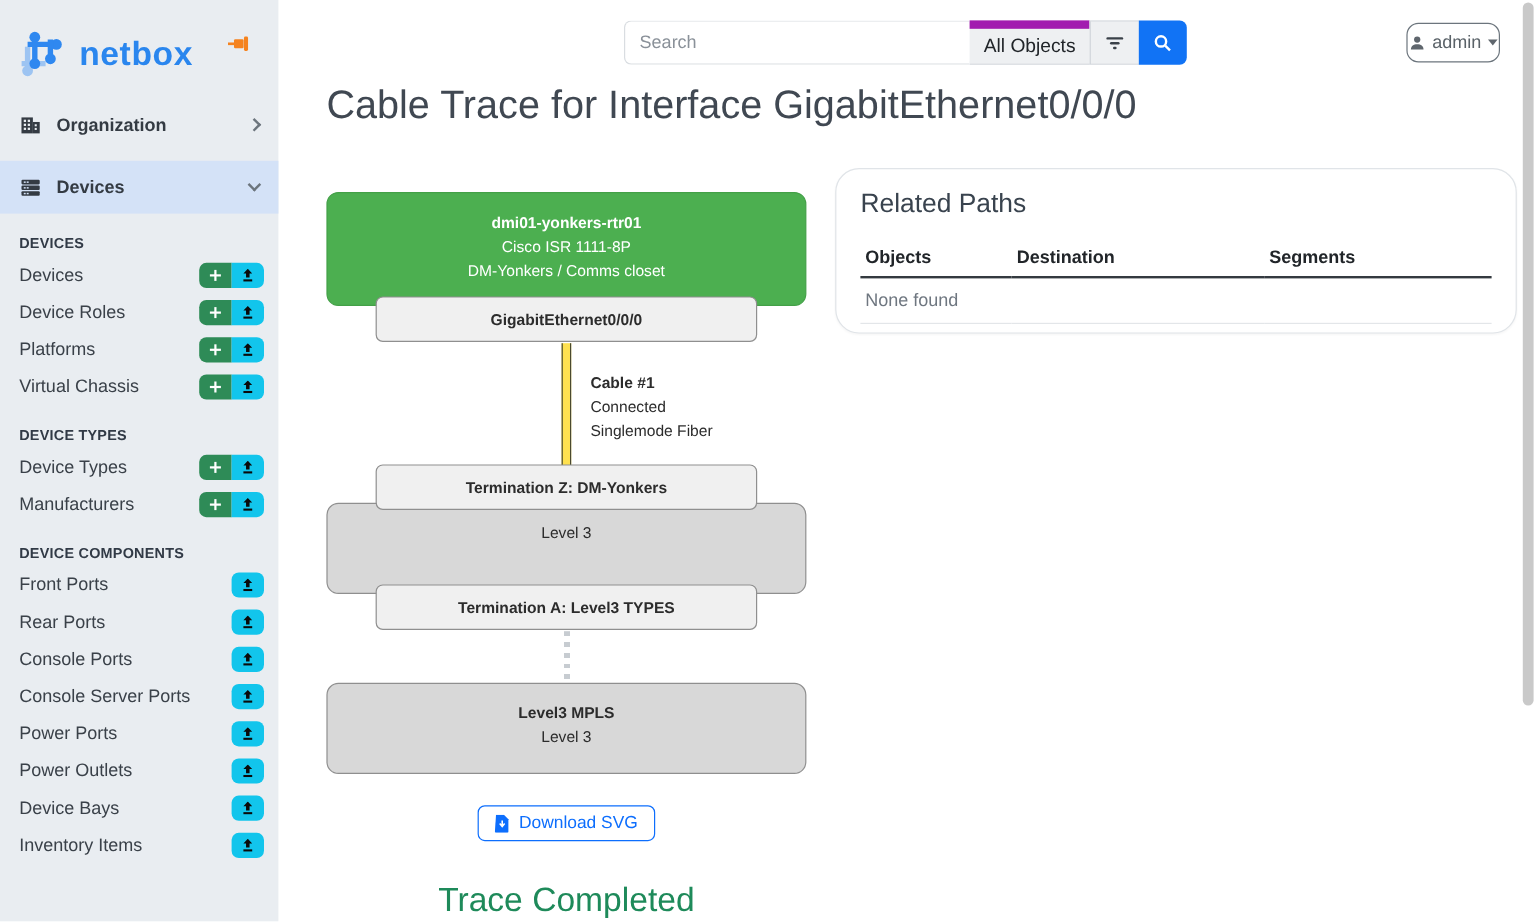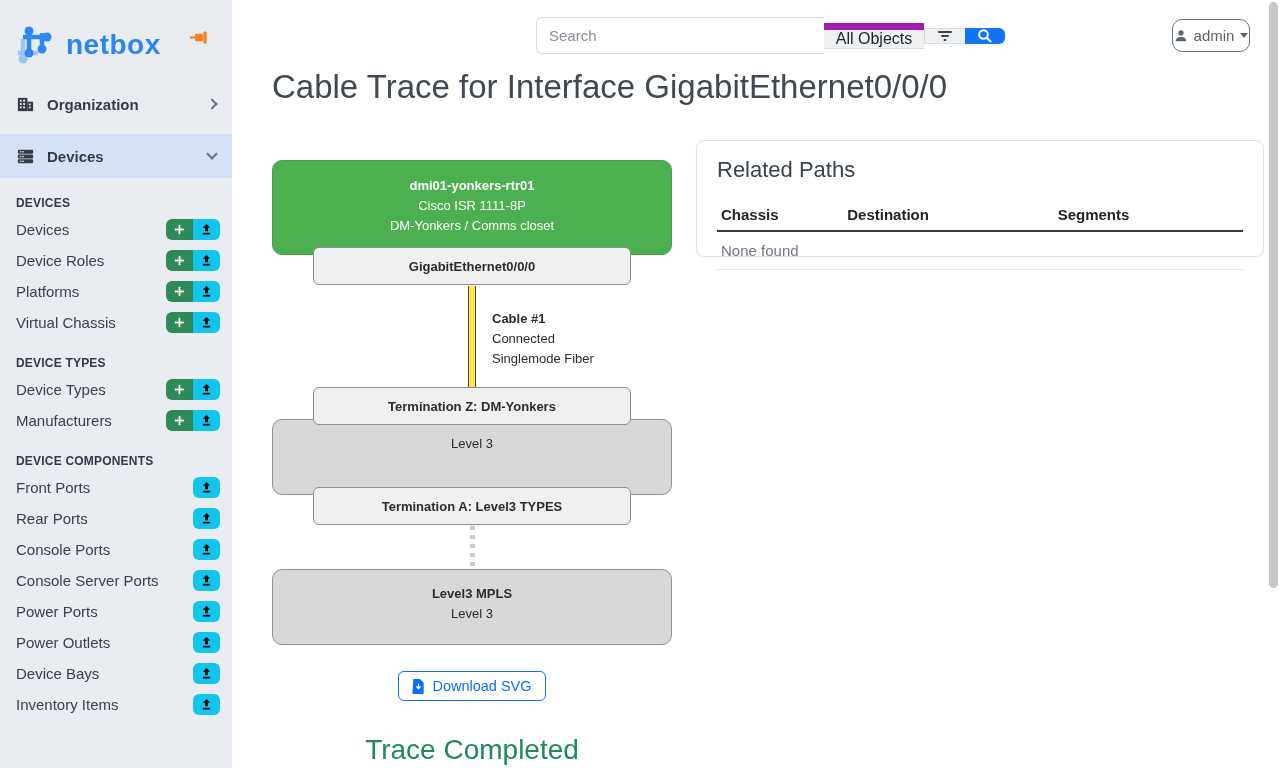--- a/index.html
+++ b/index.html
@@ -26,21 +26,21 @@
   .side-label { position: relative; z-index: 1; }
   .btn-pair { margin-left: auto; display: flex; position: relative; z-index: 1; }
   .btn-add, .btn-import { width: 27px; height: 21px; display: flex; align-items: center; justify-content: center; cursor: pointer; }
   .btn-add { background: #2e8b57; border-radius: 6px 0 0 6px; }
   .btn-import { background: #12c5ec; border-radius: 0 6px 6px 0; }
   .btn-import.solo { border-radius: 6px; }
 
   
   #main { position: absolute; left: 256px; top: 0; width: 1024px; height: 768px; background: #fff; }
 
-  .search-group { position: absolute; left: 280px; top: 17px; height: 37px; display: flex; align-items: center; }
+  .search-group { position: absolute; left: 264px; top: 17px; height: 37px; display: flex; }
   .search-input { width: 288px; height: 37px; border: 1px solid #d9dde1; border-right: none; border-radius: 6px 0 0 6px; padding: 0 12px; font-size: 15px; font-family: "Liberation Sans", sans-serif; color: #212529; outline: none; }
   .search-input::placeholder { color: #8a9199; }
   .scope-seg { width: 100px; background: #eef0f2; border-top: 7px solid #a21caf; border-bottom: 1px solid #d9dde1; display: flex; align-items: center; justify-content: center; font-size: 16px; color: #212529; cursor: pointer; }
   .filter-seg { width: 41px; background: #eef0f2; border-top: 1px solid #d9dde1; border-bottom: 1px solid #d9dde1; border-left: 1px solid #cfd4d9; display: flex; align-items: center; justify-content: center; cursor: pointer; }
   .search-seg { width: 40px; background: #1173f5; border-radius: 0 6px 6px 0; display: flex; align-items: center; justify-content: center; cursor: pointer; }
 
   .admin-btn { position: absolute; left: 916px; top: 19px; width: 78px; height: 33px; border: 1px solid #6c757d; border-radius: 10px; background: #fff; display: flex; align-items: center; justify-content: center; gap: 6px; font-size: 15px; color: #5a6268; cursor: pointer; }
   .caret-down { width: 0; height: 0; border-left: 4px solid transparent; border-right: 4px solid transparent; border-top: 5px solid #5f666d; }
 
   .page-title { position: absolute; left: 16px; top: 68px; font-size: 33px; font-weight: 400; color: #404852; }
@@ -60,21 +60,21 @@
   .cable-line { position: absolute; left: 50%; margin-left: -4px; top: 126px; width: 8px; height: 102px; background: #ffe14f; border-left: 1px solid #4a4a30; border-right: 1px solid #4a4a30; z-index: 1; }
   .cable-label { position: absolute; left: 220px; top: 149px; font-size: 13px; color: #2c2c2c; line-height: 20px; cursor: pointer; }
   .cable-label .b-name { font-weight: 700; }
   .dotted-line { position: absolute; left: 50%; margin-left: -2px; top: 366px; width: 5px; height: 42px; background: repeating-linear-gradient(to bottom, #c7ccd1 0 4px, transparent 4px 9px); }
 
   .download-row { position: absolute; left: 16px; top: 671px; width: 400px; text-align: center; }
   .download-btn { display: inline-flex; align-items: center; gap: 7px; border: 1px solid #0d6efd; background: #fff; color: #0d6efd; font-size: 14.5px; font-family: "Liberation Sans", sans-serif; border-radius: 6px; padding: 6px 13px; cursor: pointer; }
   .trace-status { position: absolute; left: 16px; top: 734px; width: 400px; text-align: center; font-size: 28px; color: #1e8a5a; }
 
   
-  .card { position: absolute; left: 440px; top: 140px; width: 568px; height: 117px; background: #fff; border: 1px solid #e0e4e8; border-radius: 8px; box-shadow: 0 1px 2px rgba(0,0,0,.04); padding: 16px 20px; }
+  .card { position: absolute; left: 440px; top: 140px; width: 568px; height: 138px; background: #fff; border: 1px solid #e0e4e8; border-radius: 20px; box-shadow: 0 1px 2px rgba(0,0,0,.04); padding: 16px 20px; }
   .card h2 { font-size: 22px; font-weight: 400; color: #39434e; margin-bottom: 16px; }
   .rp-table { width: 100%; border-collapse: collapse; }
   .rp-table th { text-align: left; font-size: 15px; font-weight: 700; color: #212529; padding: 7px 4px; border-bottom: 2px solid #343a40; }
   .rp-table td { font-size: 15px; color: #6f7780; padding: 10px 4px; border-bottom: 1px solid #e3e6e9; }
   .c1 { width: 24%; } .c2 { width: 40%; } .c3 { width: 36%; }
 
   
   .sb-thumb { position: absolute; right: 2px; top: 2px; width: 9px; height: 586px; background: #c9c9c9; border-radius: 5px; cursor: pointer; }
 </style>
 </head>
@@ -453,21 +453,21 @@
     </button>
   </div>
 
   <div class="trace-status">Trace Completed</div>
 
   <div class="card">
     <h2>Related Paths</h2>
     <table class="rp-table">
       <thead>
         <tr>
-          <th class="c1">Chassis</th>
+          <th class="c1">Objects</th>
           <th class="c2">Destination</th>
           <th class="c3">Segments</th>
         </tr>
       </thead>
       <tbody>
         <tr>
           <td colspan="3">None found</td>
         </tr>
       </tbody>
     </table>

